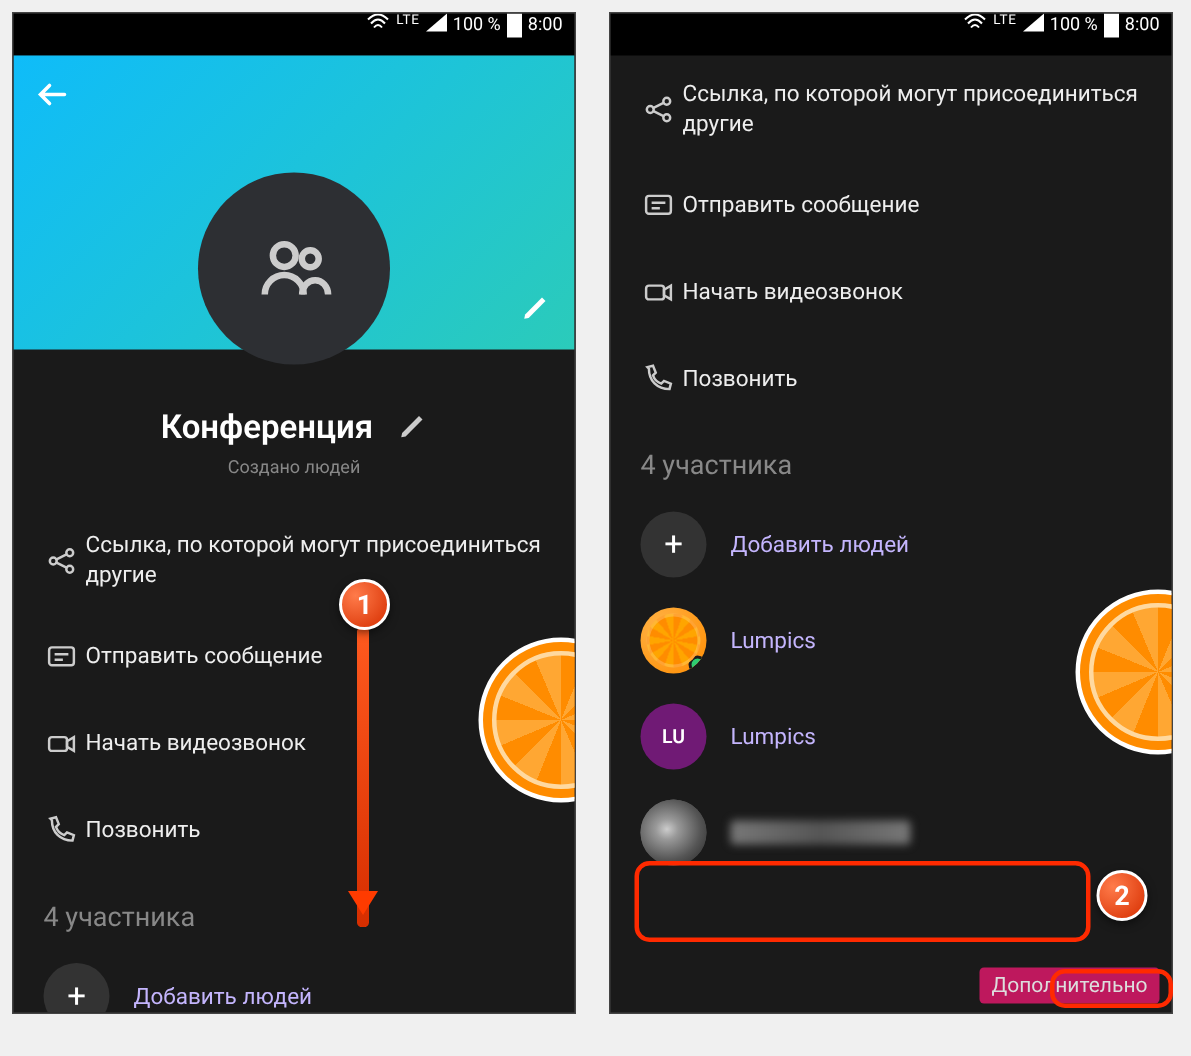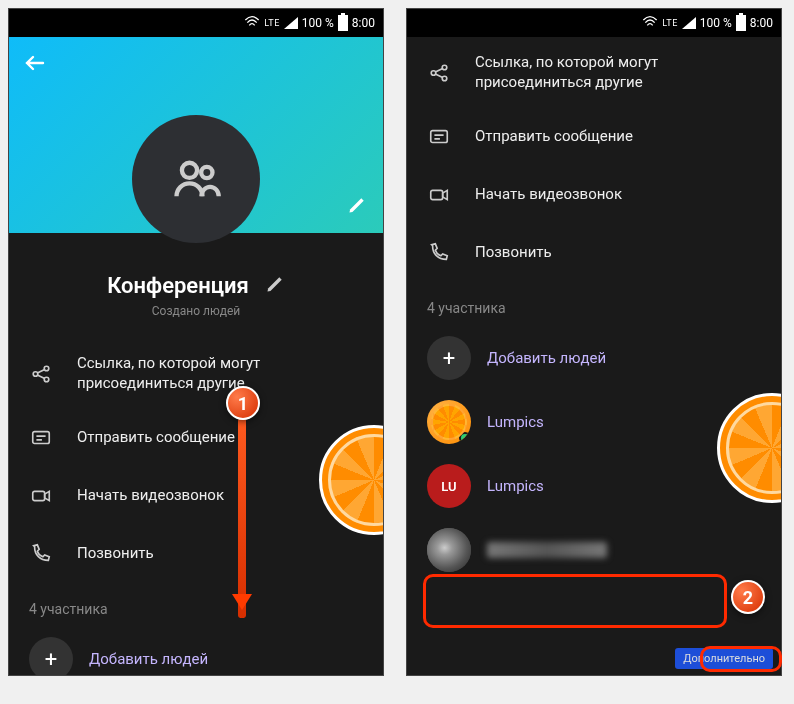--- a/index.html
+++ b/index.html
@@ -21,21 +21,21 @@
   }
   .phone-left { left: 8px; top: 8px; border: 1px solid #444; }
   .phone-right { left: 406px; top: 8px; border: 1px solid #444; }
 
   
   .status-bar {
     height: 28px;
     background: #000;
     display: flex;
     justify-content: flex-end;
-    align-items: center;
+    align-items: flex-start;
     padding: 0 8px;
     font-size: 12px;
     gap: 4px;
     color: #fff;
   }
   .status-bar .lte { font-size: 9px; letter-spacing: 0.5px; }
   .sig-tri {
     width: 0; height: 0;
     border-style: solid;
     border-width: 0 0 12px 14px;
@@ -76,30 +76,30 @@
   .title-row {
     display: flex; align-items: center; justify-content: center;
     gap: 16px; padding: 0 20px 6px;
   }
   .title-row h1 { font-size: 22px; font-weight: 600; color: #fff; }
   .subtitle { text-align: center; font-size: 12px; color: #888; margin-bottom: 20px; }
 
   .list-item {
     display: flex; align-items: center;
     padding: 16px 20px;
-    gap: 24px;
+    gap: 4px;
     min-height: 58px;
   }
   .list-item .icon-slot { width: 24px; display: flex; justify-content: center; align-items: center; }
   .list-item .label { font-size: 15px; color: #eee; flex: 1; line-height: 1.3; }
   .icon-svg { width: 22px; height: 22px; stroke: #ccc; fill: none; stroke-width: 1.8; }
 
   .section-label {
     padding: 18px 20px 10px;
-    font-size: 14px; color: #888;
+    font-size: 18px; color: #888;
   }
 
   .add-circle {
     width: 44px; height: 44px; border-radius: 50%;
     background: #333; display: flex; align-items: center; justify-content: center;
     font-size: 22px; color: #fff;
   }
   .person-row {
     display: flex; align-items: center;
     padding: 10px 20px; gap: 16px;
@@ -114,21 +114,21 @@
   .av.orange::after {
     content: ""; position: absolute; inset: 4px; border-radius: 50%;
     background: repeating-conic-gradient(#ff8c00 0deg 20deg, #ffa500 20deg 40deg);
     border: 2px solid #fff3;
   }
   .presence {
     position: absolute; bottom: 0; right: 0;
     width: 12px; height: 12px; background: #2ecc71;
     border: 2px solid #1a1a1a; border-radius: 50%;
   }
-  .av.blue { background: #b91c1c; color: #fff; font-size: 13px; }
+  .av.blue { background: #701a75; color: #fff; font-size: 13px; }
   .av.photo { background: radial-gradient(circle at 40% 40%, #888, #333); }
   .av.photo::after {
     content:""; position:absolute; inset:0; border-radius:50%;
     background: radial-gradient(ellipse at 40% 45%, #ccc 0%, #999 20%, #555 60%, #222 100%);
   }
   .blur-name {
     width: 120px; height: 16px;
     background: linear-gradient(90deg, #777 0%, #555 50%, #777 100%);
     filter: blur(3px);
     border-radius: 3px;
@@ -194,23 +194,23 @@
     position: absolute;
     border: 3px solid #ff2a00;
     border-radius: 10px;
     z-index: 48;
     pointer-events: none;
   }
 
   .more-btn {
     position: absolute;
     bottom: 6px; right: 8px;
-    background: #1d4ed8;
+    background: #be185d;
     color: #ddd;
-    font-size: 11px;
+    font-size: 14px;
     padding: 4px 8px;
     border-radius: 3px;
   }
 </style>
 </head>
 <body>
 
 <div class="phone phone-left">
   <div class="status-bar">
     <span>

